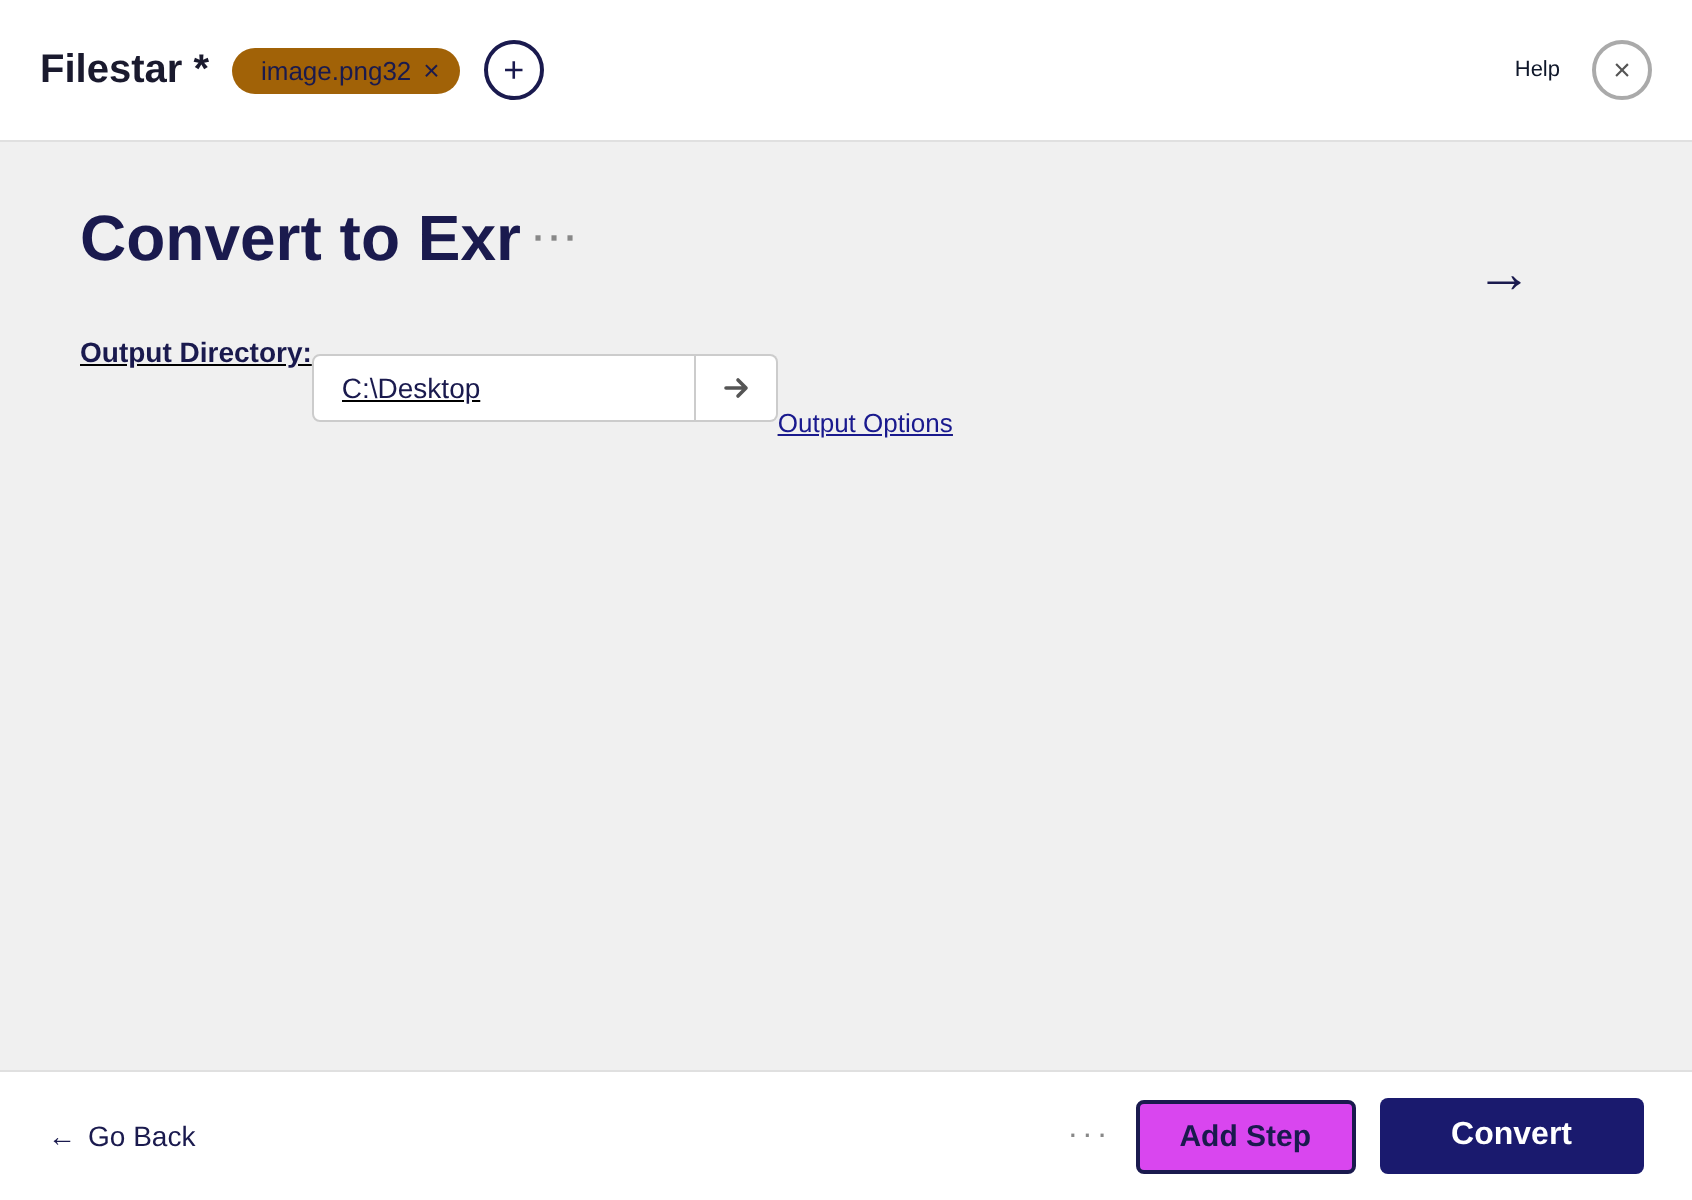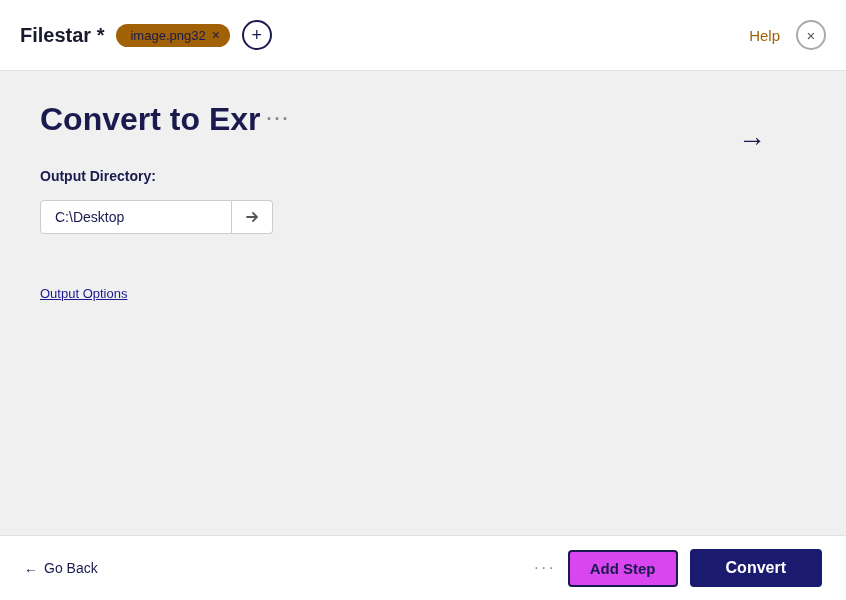--- a/index.html
+++ b/index.html
@@ -62,22 +62,22 @@
       display: flex;
       align-items: center;
       justify-content: center;
     }
     .header-right {
       display: flex;
       align-items: center;
       gap: 16px;
     }
     .help-link {
-      font-size: 15px;
-      color: #a16207;
+      font-size: 11px;
+      color: #0f172a;
       text-decoration: none;
       cursor: pointer;
     }
     .close-btn {
       width: 30px;
       height: 30px;
       border-radius: 50%;
       border: 2px solid #aaa;
       background: transparent;
       cursor: pointer;
@@ -107,22 +107,22 @@
       gap: 6px;
     }
     .dots-icon {
       font-size: 18px;
       color: #888;
       letter-spacing: 2px;
     }
 
     .form-section {
       display: flex;
-      flex-direction: column;
-      gap: 16px;
+      flex-direction: row;
+      text-decoration: underline;
     }
     .output-label {
       font-size: 14px;
       font-weight: 600;
       color: #1a1a4e;
     }
     .output-input-row {
       display: flex;
       align-items: center;
       gap: 0;

